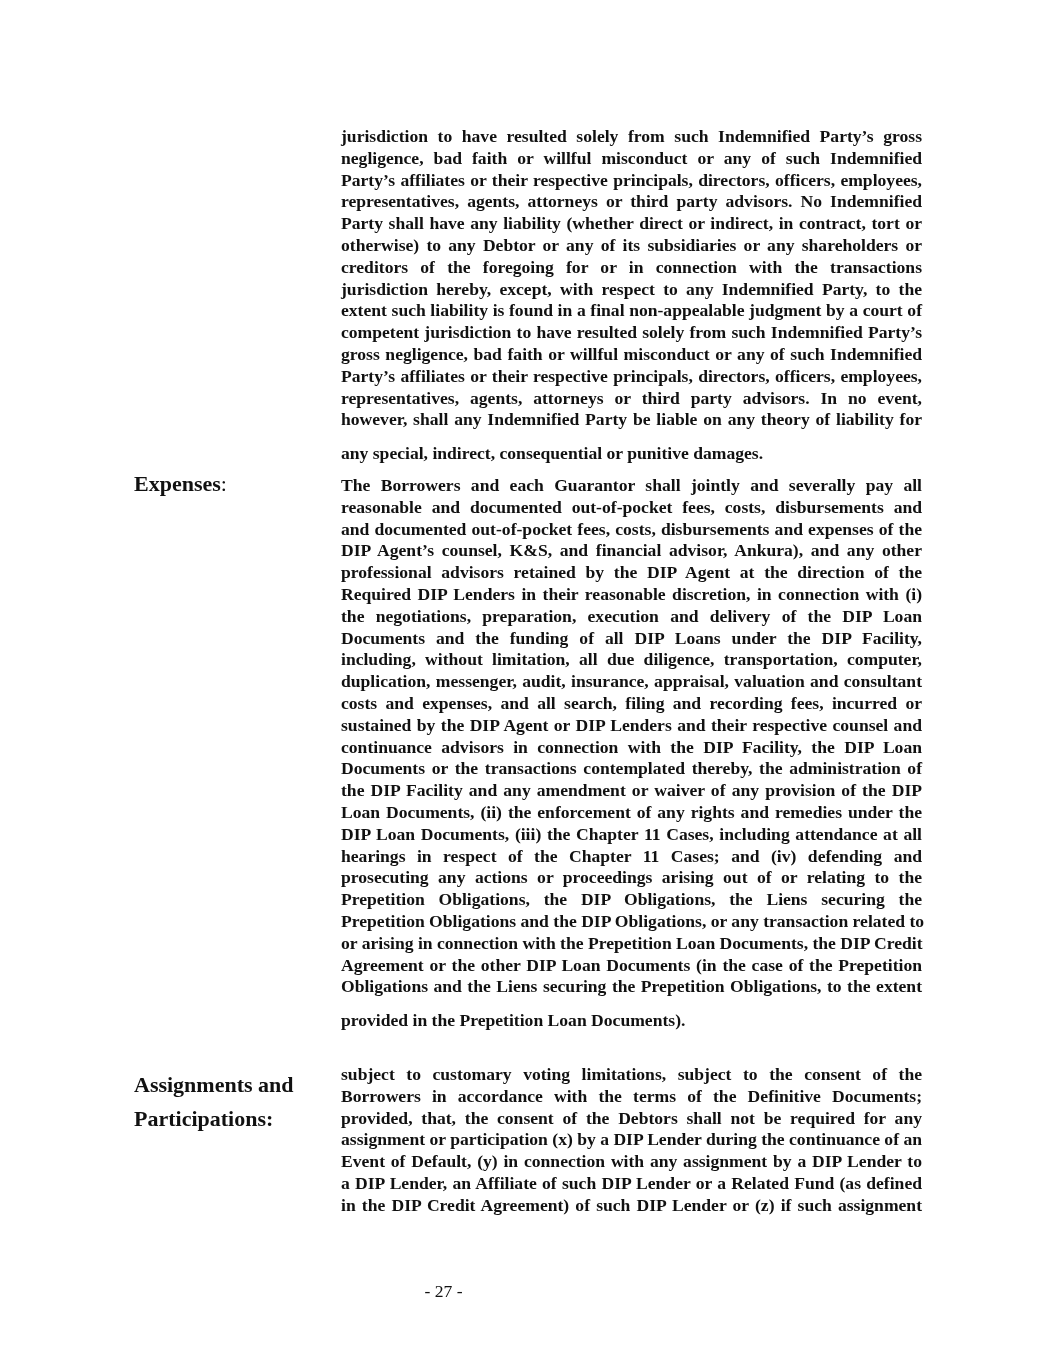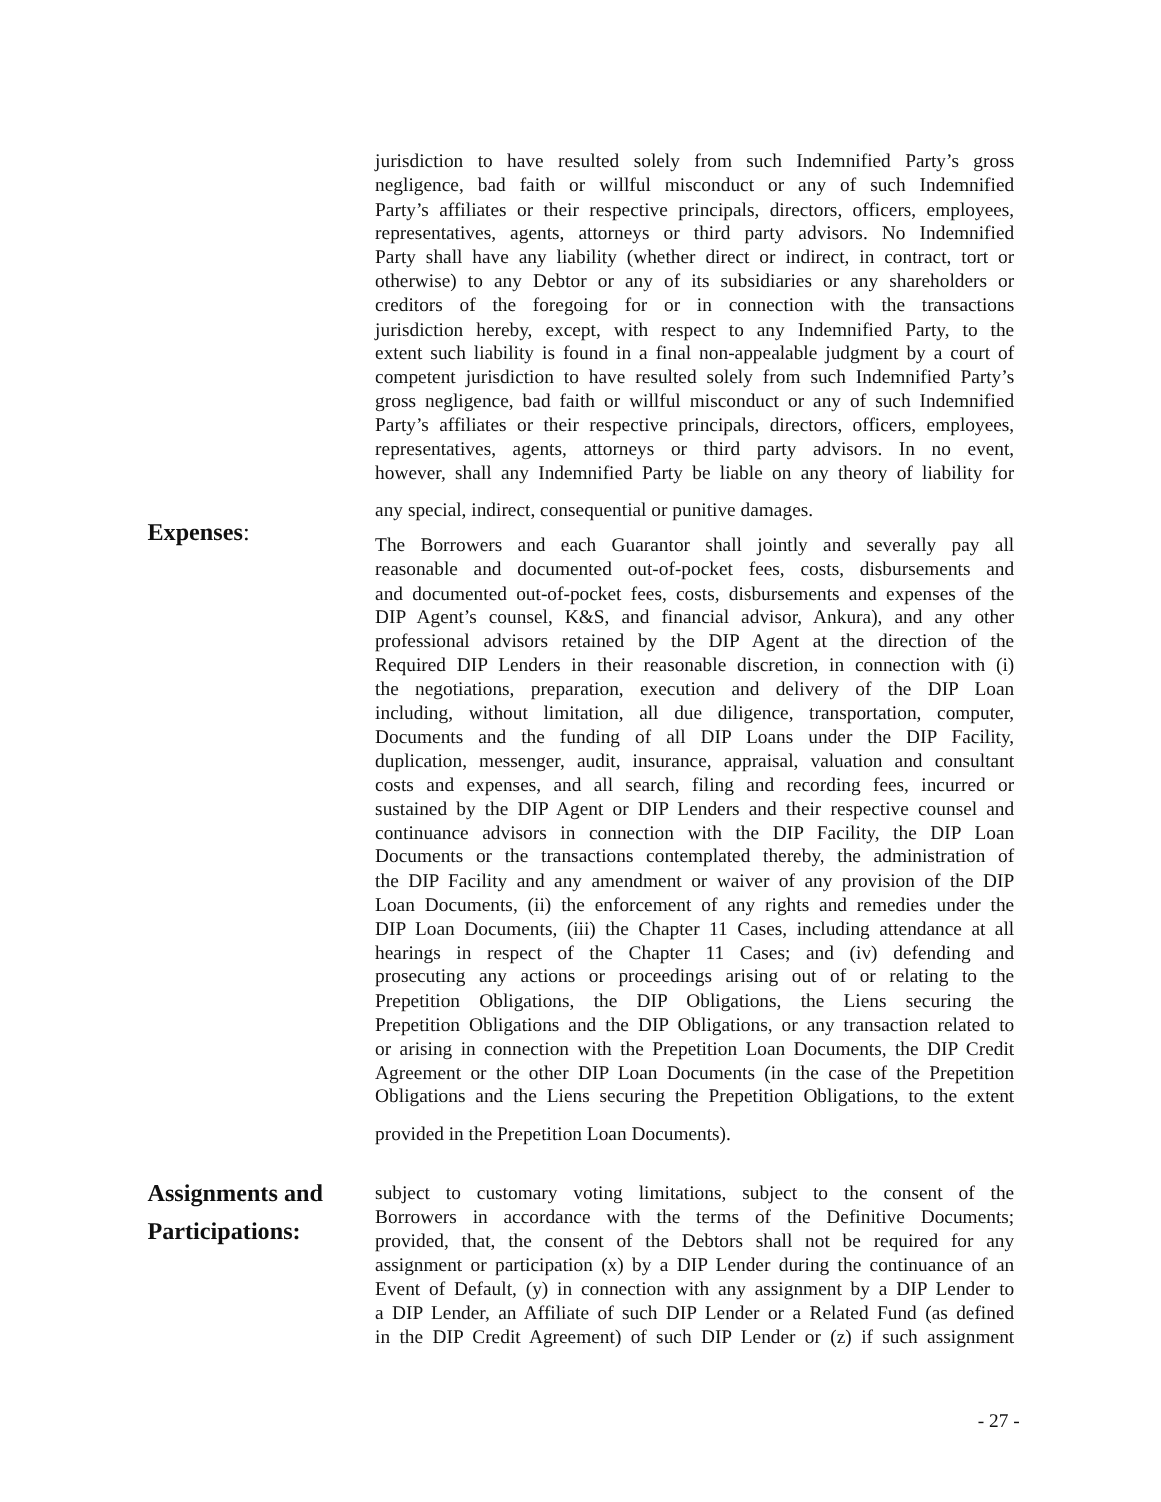--- a/index.html
+++ b/index.html
@@ -35,47 +35,47 @@
     font-weight: bold;
     font-size: 22px;
     line-height: 21.8px;
   }
   .label .colon {
     font-weight: normal;
   }
   .body {
     position: absolute;
     left: 207px;
-    top: 12px;
+    top: 2px;
     width: 581px;
     font-size: 17.6px;
     line-height: 21.8px;
     text-align: justify;
+    font-weight: bold;
   }
   .line {
     display: block;
     text-align: justify;
     text-align-last: justify;
     white-space: nowrap;
     height: 21.8px;
     overflow: visible;
   }
   .line.last {
     text-align-last: left;
     margin-top: 12px;
   }
   .footer {
     position: absolute;
     left: 0;
     width: 887px;
     top: 1280px;
-    text-align: right;
+    text-align: center;
     font-size: 17.6px;
     line-height: 22px;
-    padding-left: 40px;
   }
 </style>
 </head>
 <body>
 
 <div class="page">
 
   <div class="row" style="top:124px;">
     <div class="body">
       <span class="line">jurisdiction to have resulted solely from such Indemnified Party’s gross</span>
@@ -99,22 +99,22 @@
   <div class="row" style="top:473px;">
     <div class="label"><span>Expenses</span><span class="colon">:</span></div>
     <div class="body">
       <span class="line">The Borrowers and each Guarantor shall jointly and severally pay all</span>
       <span class="line">reasonable and documented out-of-pocket fees, costs, disbursements and</span>
       <span class="line">and documented out-of-pocket fees, costs, disbursements and expenses of the</span>
       <span class="line">DIP Agent’s counsel, K&amp;S, and financial advisor, Ankura), and any other</span>
       <span class="line">professional advisors retained by the DIP Agent at the direction of the</span>
       <span class="line">Required DIP Lenders in their reasonable discretion, in connection with (i)</span>
       <span class="line">the negotiations, preparation, execution and delivery of the DIP Loan</span>
+      <span class="line">Documents and the funding of all DIP Loans under the DIP Facility,</span>
       <span class="line">including, without limitation, all due diligence, transportation, computer,</span>
-      <span class="line">Documents and the funding of all DIP Loans under the DIP Facility,</span>
       <span class="line">duplication, messenger, audit, insurance, appraisal, valuation and consultant</span>
       <span class="line">costs and expenses, and all search, filing and recording fees, incurred or</span>
       <span class="line">sustained by the DIP Agent or DIP Lenders and their respective counsel and</span>
       <span class="line">continuance advisors in connection with the DIP Facility, the DIP Loan</span>
       <span class="line">Documents or the transactions contemplated thereby, the administration of</span>
       <span class="line">the DIP Facility and any amendment or waiver of any provision of the DIP</span>
       <span class="line">Loan Documents, (ii) the enforcement of any rights and remedies under the</span>
       <span class="line">DIP Loan Documents, (iii) the Chapter 11 Cases, including attendance at all</span>
       <span class="line">hearings in respect of the Chapter 11 Cases; and (iv) defending and</span>
       <span class="line">prosecuting any actions or proceedings arising out of or relating to the</span>

